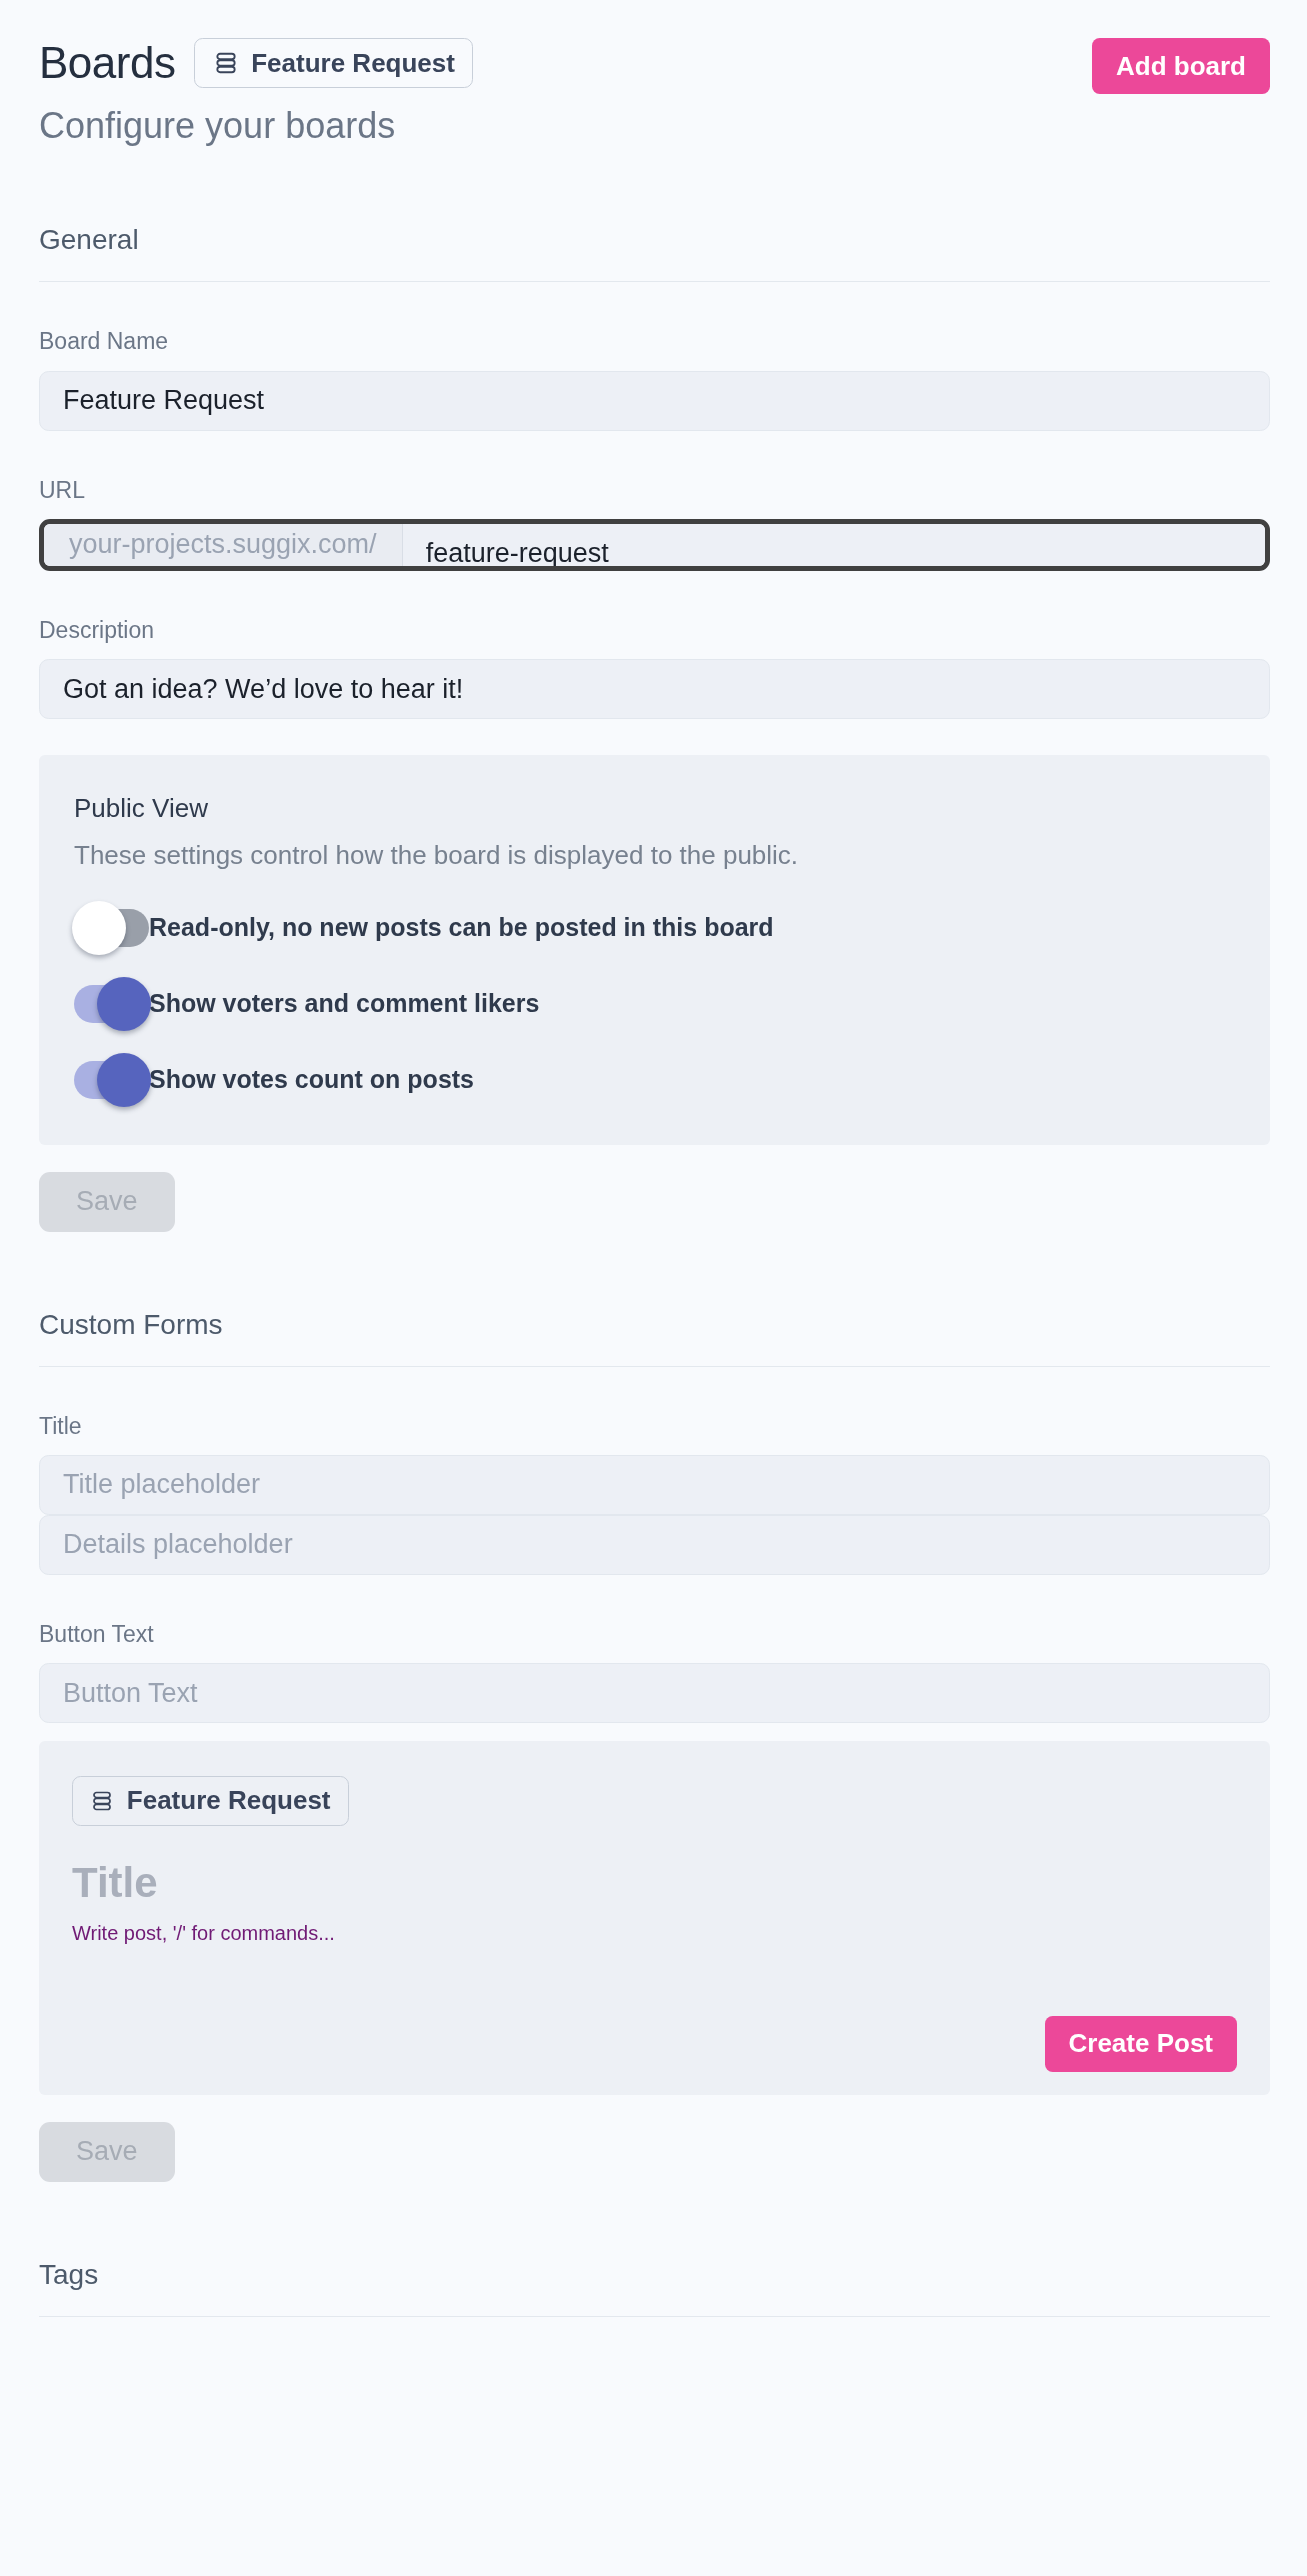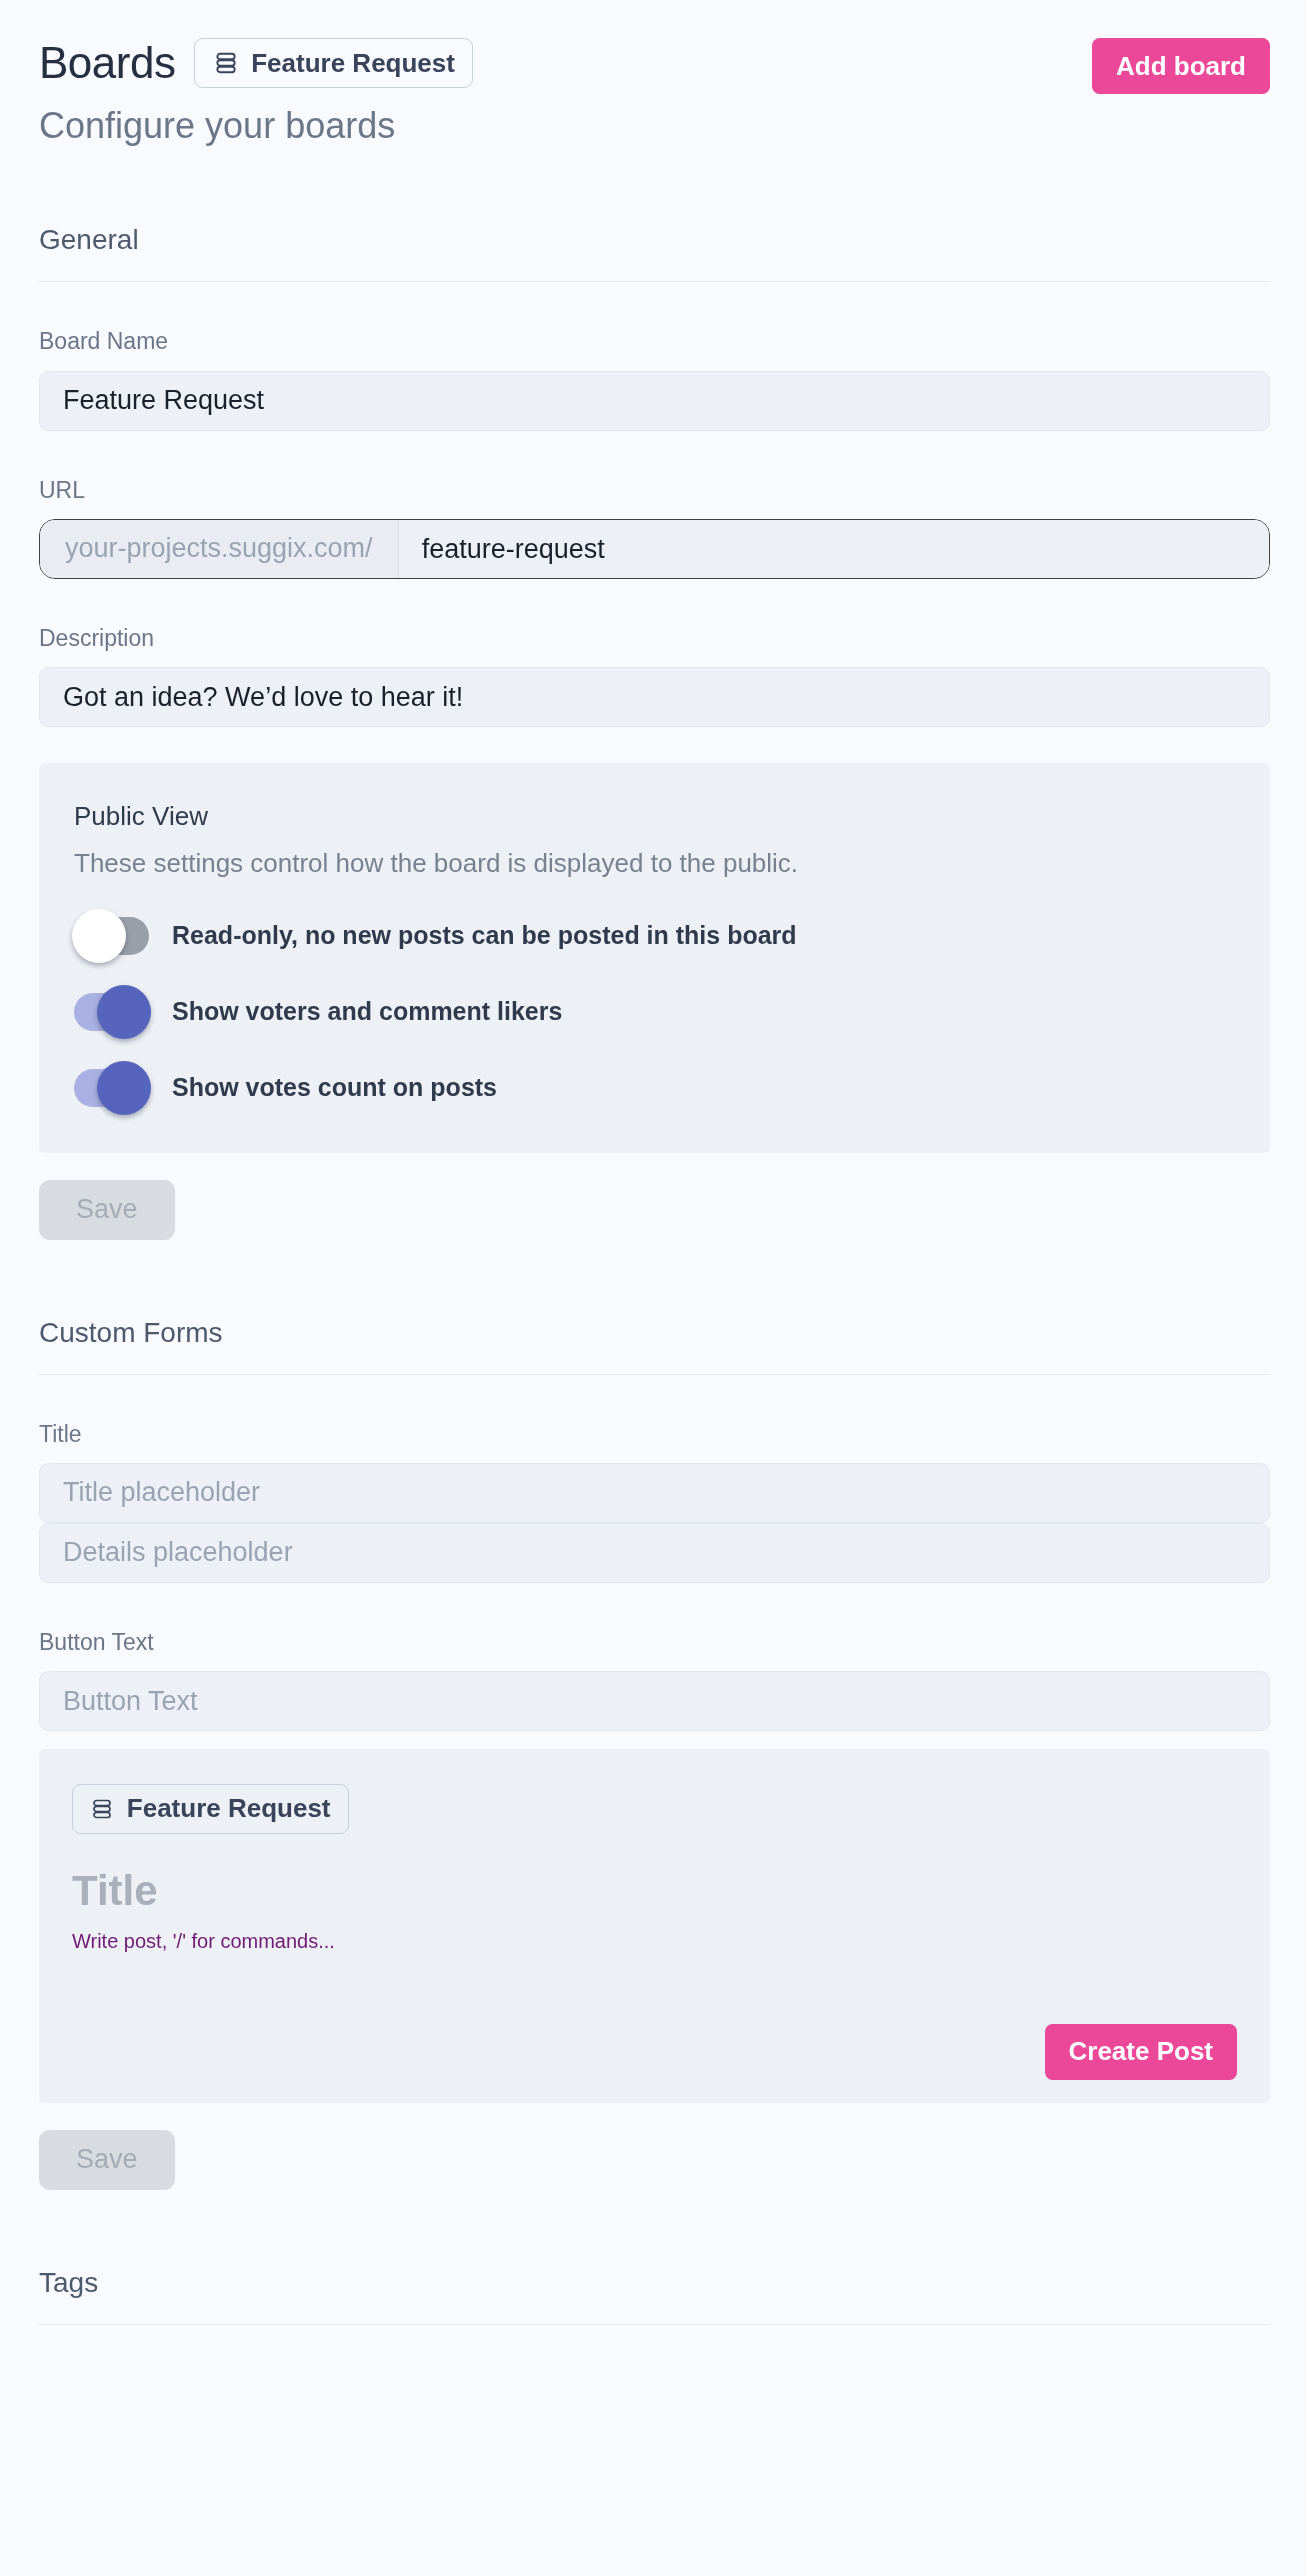--- a/index.html
+++ b/index.html
@@ -43,39 +43,39 @@
 
   .text-input {
     width: 100%; height: 60px;
     background: #edf0f6; border: 1px solid #e2e7ee; border-radius: 9.6px;
     padding: 0 23px; font-family: inherit; font-size: 27px; color: #1b212b;
     outline: none;
   }
   .text-input::placeholder { color: #9aa3b2; opacity: 1; }
 
   .input-group {
-    display: flex; height: 60px; width: 100%;
-    border: 1px solid #404040; border-radius: 16px; overflow: hidden;
+    display: flex; height: 52px; width: 100%;
+    border: 5px solid #404040; border-radius: 11px; overflow: hidden;
   }
   .input-addon {
     display: flex; align-items: center;
     background: #e9ecf2; border-right: 1px solid #d9dee6;
     padding: 0 25px; font-size: 27px; color: #9aa3b2; white-space: nowrap;
   }
   .input-group .text-input { border: none; border-radius: 0; flex: 1; }
 
   
   .panel {
     background: #edf0f5; border-radius: 5.8px;
     margin-top: 36px; padding: 38px 35px 46px 35px;
   }
   .panel-title { font-size: 26px; color: #2f3a4c; }
   .panel-sub { font-size: 26px; color: #77818f; margin-top: 15.4px; }
 
-  .toggle-row { display: flex; align-items: center; gap: 23px; margin-top: 38px; }
+  .toggle-row { display: flex; align-items: center; margin-top: 38px; }
   .toggle-label { font-size: 25px; font-weight: 700; color: #2f3a4c; }
   .toggle {
     position: relative; width: 75px; height: 38px; border-radius: 19px;
     background: #999fa9; flex-shrink: 0; cursor: pointer;
   }
   .toggle .knob {
     position: absolute; top: -7.7px; left: -1.9px;
     width: 54px; height: 54px; border-radius: 50%;
     background: #ffffff; box-shadow: 0 2.9px 5.8px rgba(40,50,70,0.35);
   }

